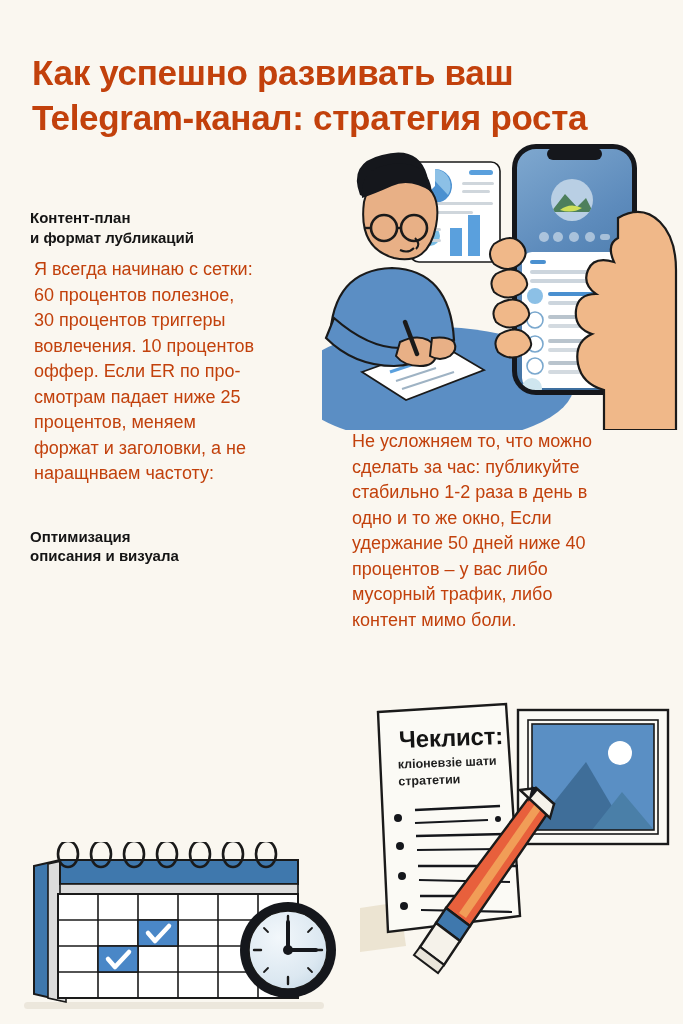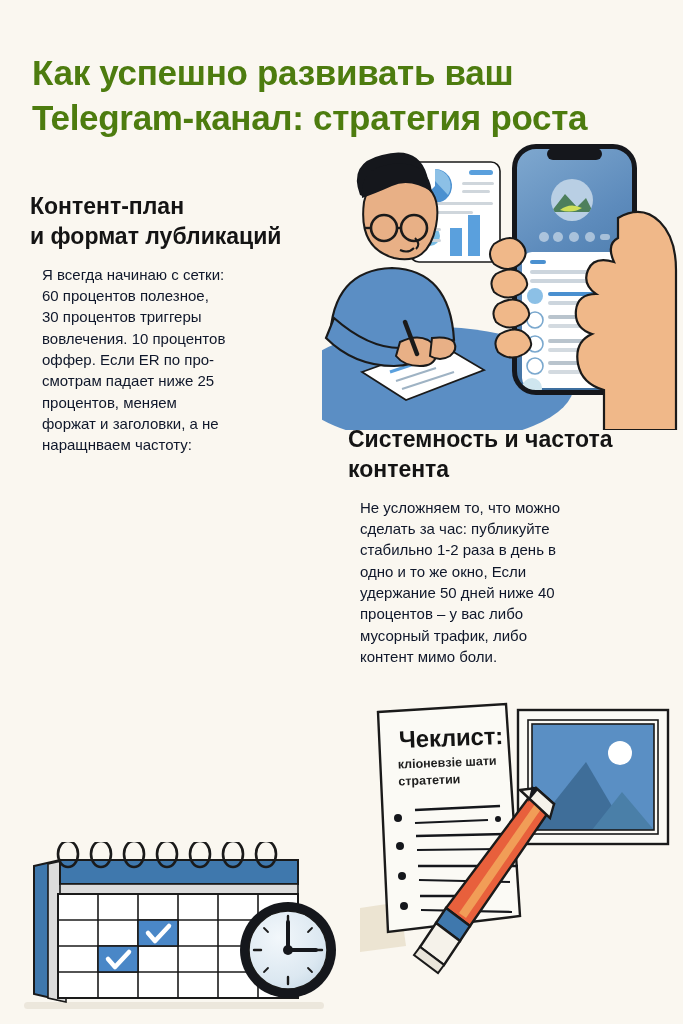--- a/index.html
+++ b/index.html
@@ -26,52 +26,52 @@
   
   .title {
     position: absolute;
     left: 32px;
     top: 28px;
     width: 600px;
     font-size: 35px;
     font-weight: bold;
     line-height: 1.27;
     letter-spacing: -0.3px;
-    color: #4d7c0f;
+    color: #c2410c;
     z-index: 6;
   }
 
   
   .col-left {
     position: absolute;
     left: 30px;
     top: 192px;
     width: 292px;
     z-index: 6;
   }
   .col-right {
     position: absolute;
     left: 348px;
     top: 425px;
     width: 300px;
     z-index: 6;
   }
   .sec-head {
-    font-size: 23px;
+    font-size: 15px;
     font-weight: bold;
     line-height: 1.3;
     color: #141414;
-    margin: 0 0 10px 0;
+    margin: 16px 0 10px 0;
     white-space: pre-line;
   }
   .sec-body {
-    font-size: 15px;
+    font-size: 18px;
     line-height: 1.42;
-    color: #0f172a;
-    margin: 12px;
+    color: #c2410c;
+    margin: 4px;
     white-space: pre-line;
   }
   .sec-body + .sec-body { margin-top: 13px; }
   .block + .block { margin-top: 34px; }
 
   
   .illus-top {
     position: absolute;
     left: 322px;
     top: 140px;
@@ -248,28 +248,28 @@
 30 процентов триггеры
 вовлечения. 10 процентов
 оффер. Если ER по про-
 смотрам падает ниже 25
 процентов, меняем
 форжат и заголовки, а не
 наращнваем частоту:</p>
     </div>
 
     <div class="block" style="margin-top:40px">
+      <h2 class="sec-head">Оптимизация
+описания и визуала</h2>
     </div>
 
   </div>
 
   <div class="col-right">
     <div class="block">
-      <h2 class="sec-head">Системность и частота
-контента</h2>
       <p class="sec-body">Не усложняем то, что можно
 сделать за час: публикуйте
 стабильно 1-2 раза в день в
 одно и то же окно, Если
 удержание 50 дней ниже 40
 процентов – у вас либо
 мусорный трафик, либо
 контент мимо боли.</p>
     </div>
   </div>

